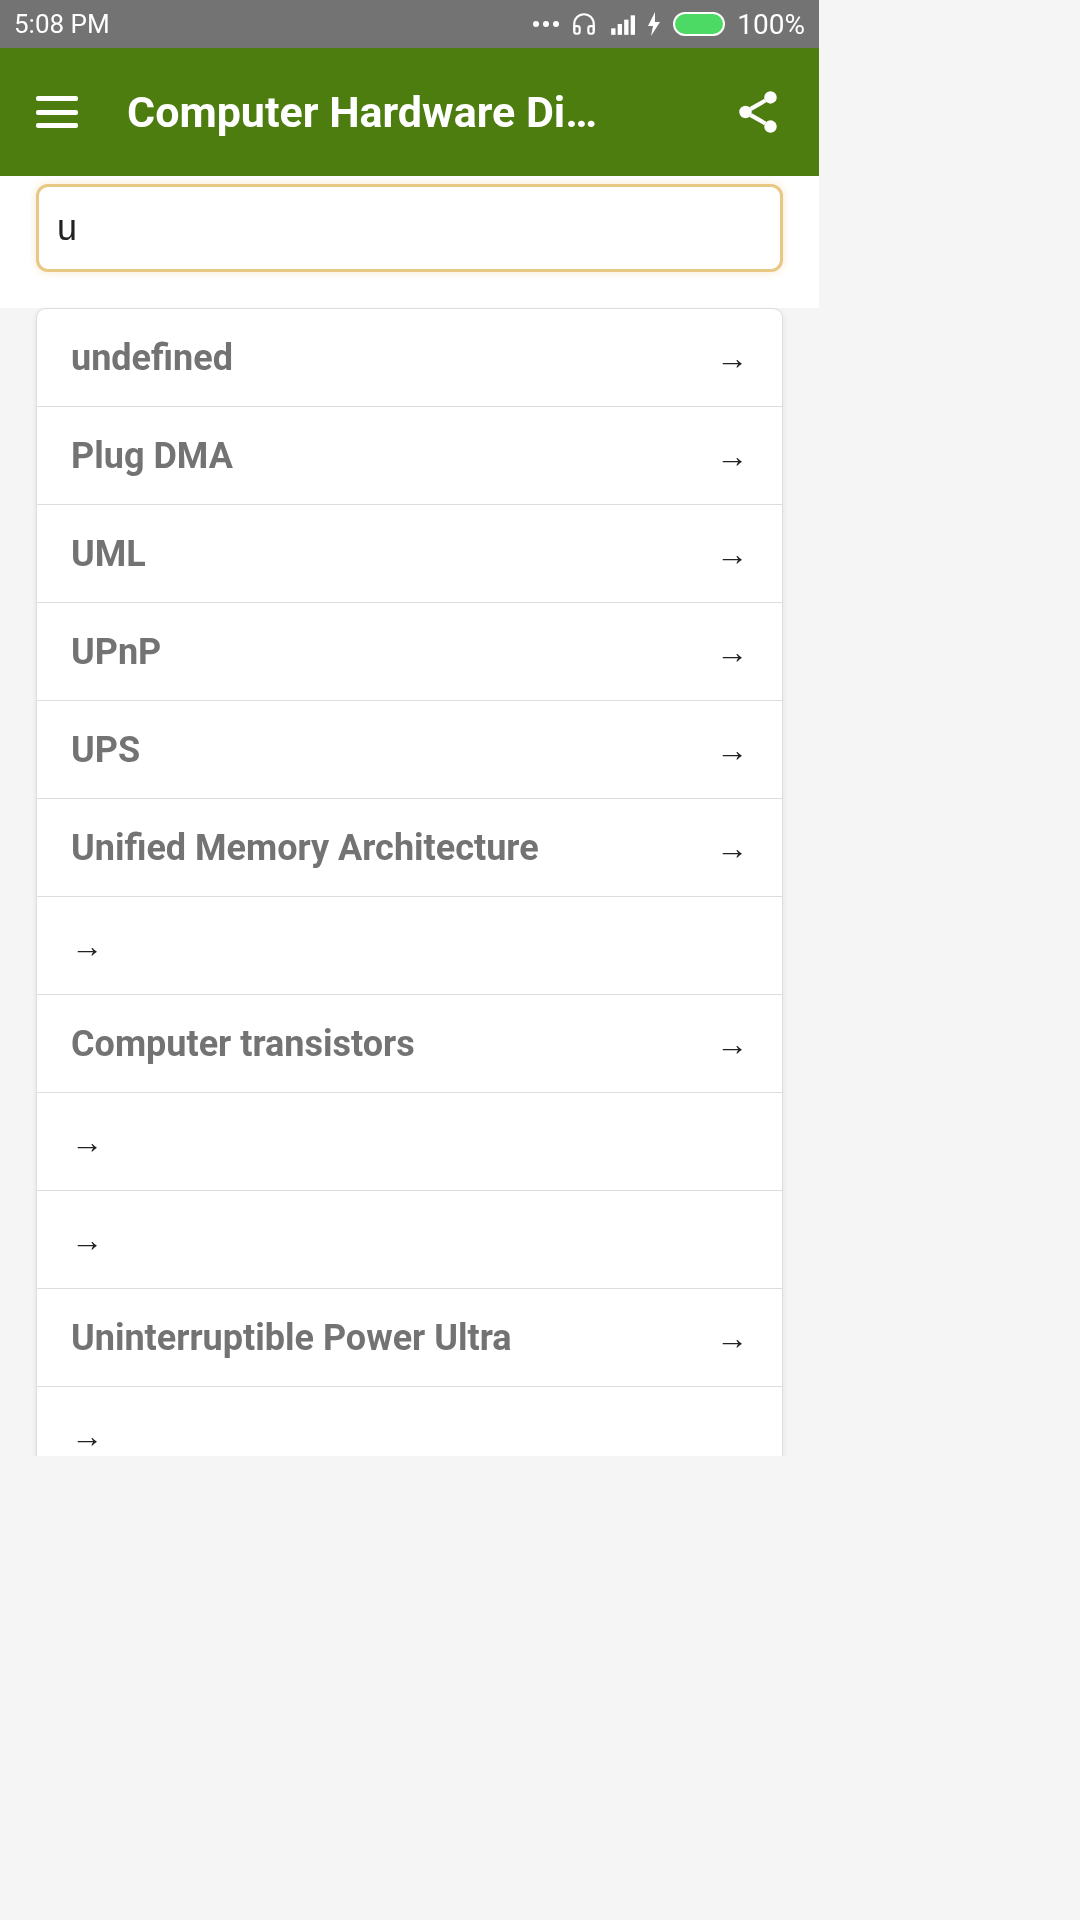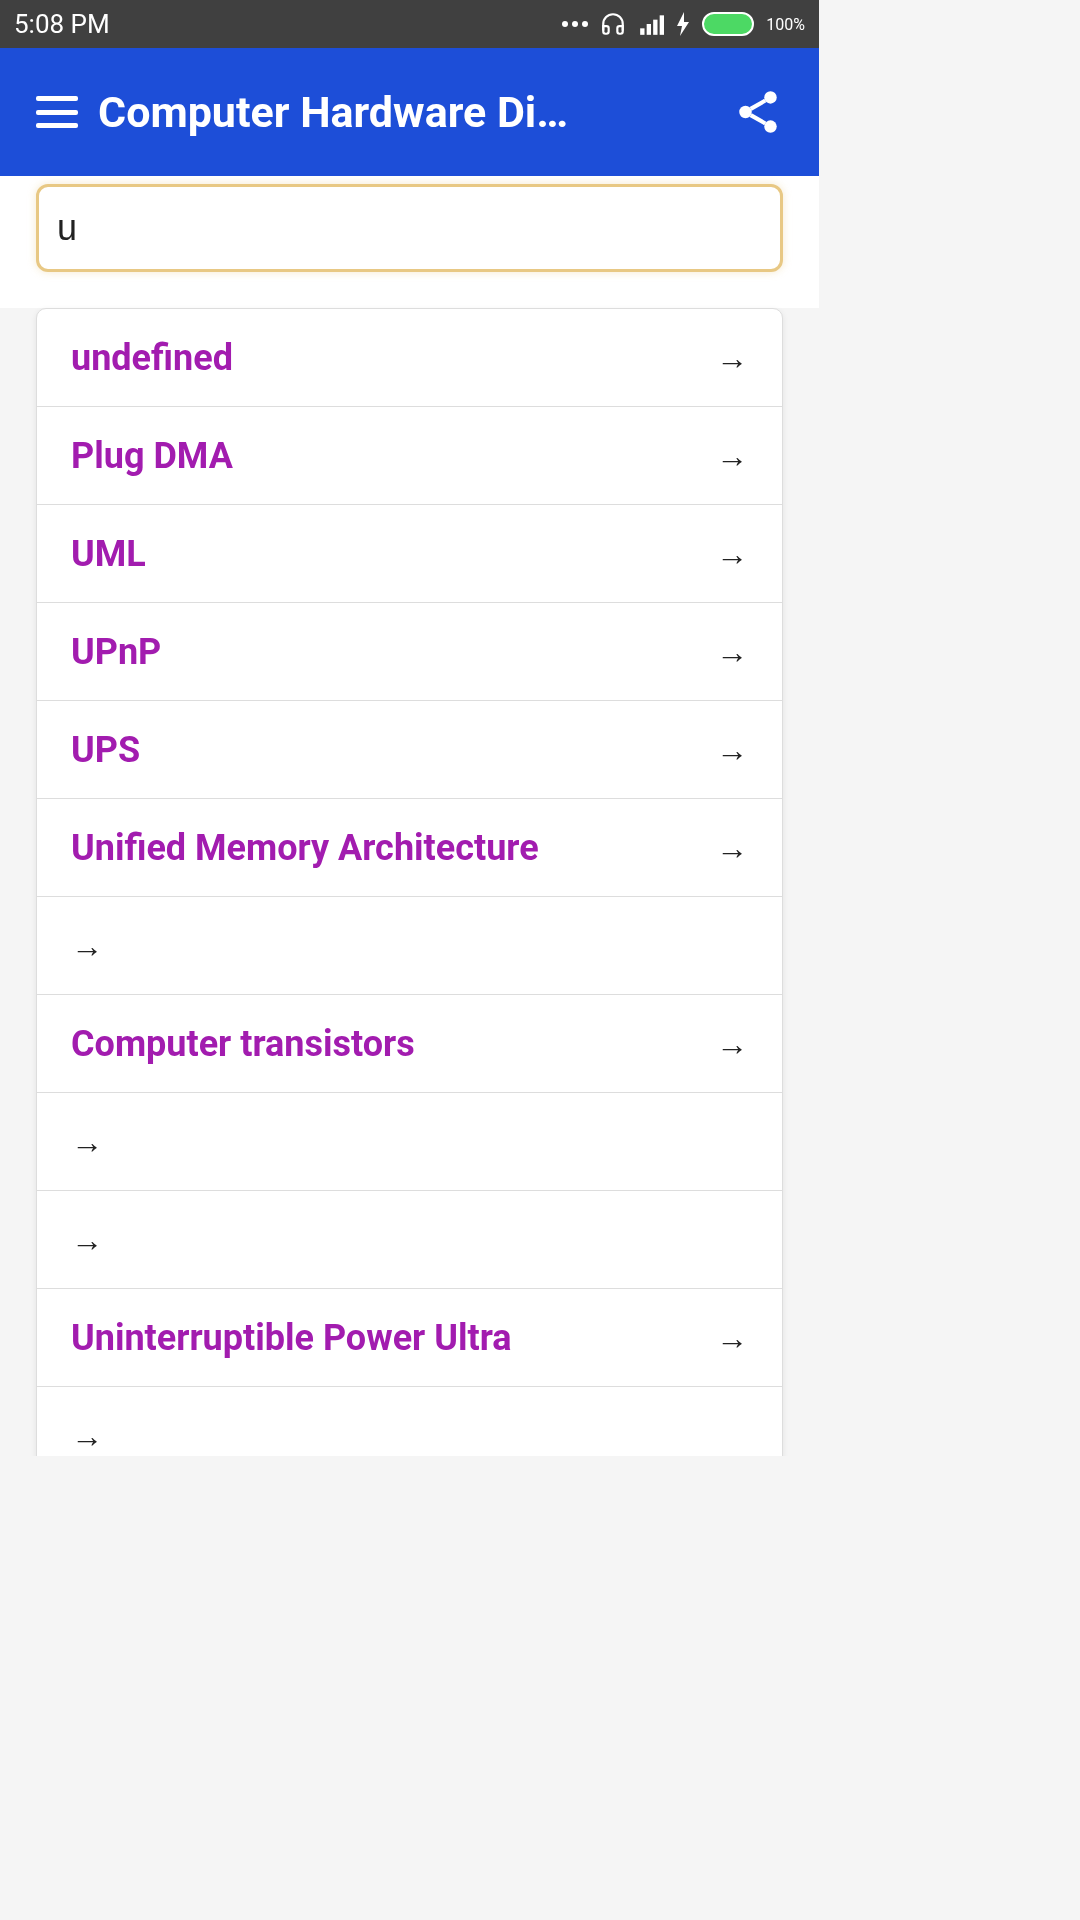--- a/index.html
+++ b/index.html
@@ -9,21 +9,21 @@
     }
     body {
       width: 819px;
       height: 1456px;
       font-family: -apple-system, BlinkMacSystemFont, 'Segoe UI', Roboto, Arial, sans-serif;
       background: #f5f5f5;
       overflow: hidden;
     }
     .status-bar {
       height: 48px;
-      background: #404040;
+      background: #737373;
       color: #fff;
       display: flex;
       align-items: center;
       justify-content: space-between;
       padding: 0 14px;
       font-size: 26px;
     }
     .status-left {
       font-weight: 400;
     }
@@ -56,30 +56,30 @@
     }
     .battery-icon {
       width: 52px;
       height: 24px;
       border: 2px solid #fff;
       border-radius: 12px;
       background: #4CD964;
       position: relative;
     }
     .battery-percent {
-      font-size: 16px;
+      font-size: 28px;
       font-weight: 400;
     }
     .app-bar {
       height: 128px;
-      background: #1d4ed8;
+      background: #4d7c0f;
       display: flex;
       align-items: center;
       padding: 0 36px;
-      gap: 20px;
+      gap: 49px;
     }
     .hamburger {
       width: 42px;
       height: 32px;
       display: flex;
       flex-direction: column;
       justify-content: space-between;
       cursor: pointer;
     }
     .hamburger-line {
@@ -143,21 +143,21 @@
       border-bottom: 1px solid #ddd;
       cursor: pointer;
       min-height: 98px;
     }
     .list-item:last-child {
       border-bottom: none;
     }
     .list-item-label {
       font-size: 36px;
       font-weight: 700;
-      color: #a21caf;
+      color: #737373;
     }
     .arrow-icon {
       font-size: 32px;
       color: #222;
       font-weight: 600;
     }
   </style>
 </head>
 <body>
 

